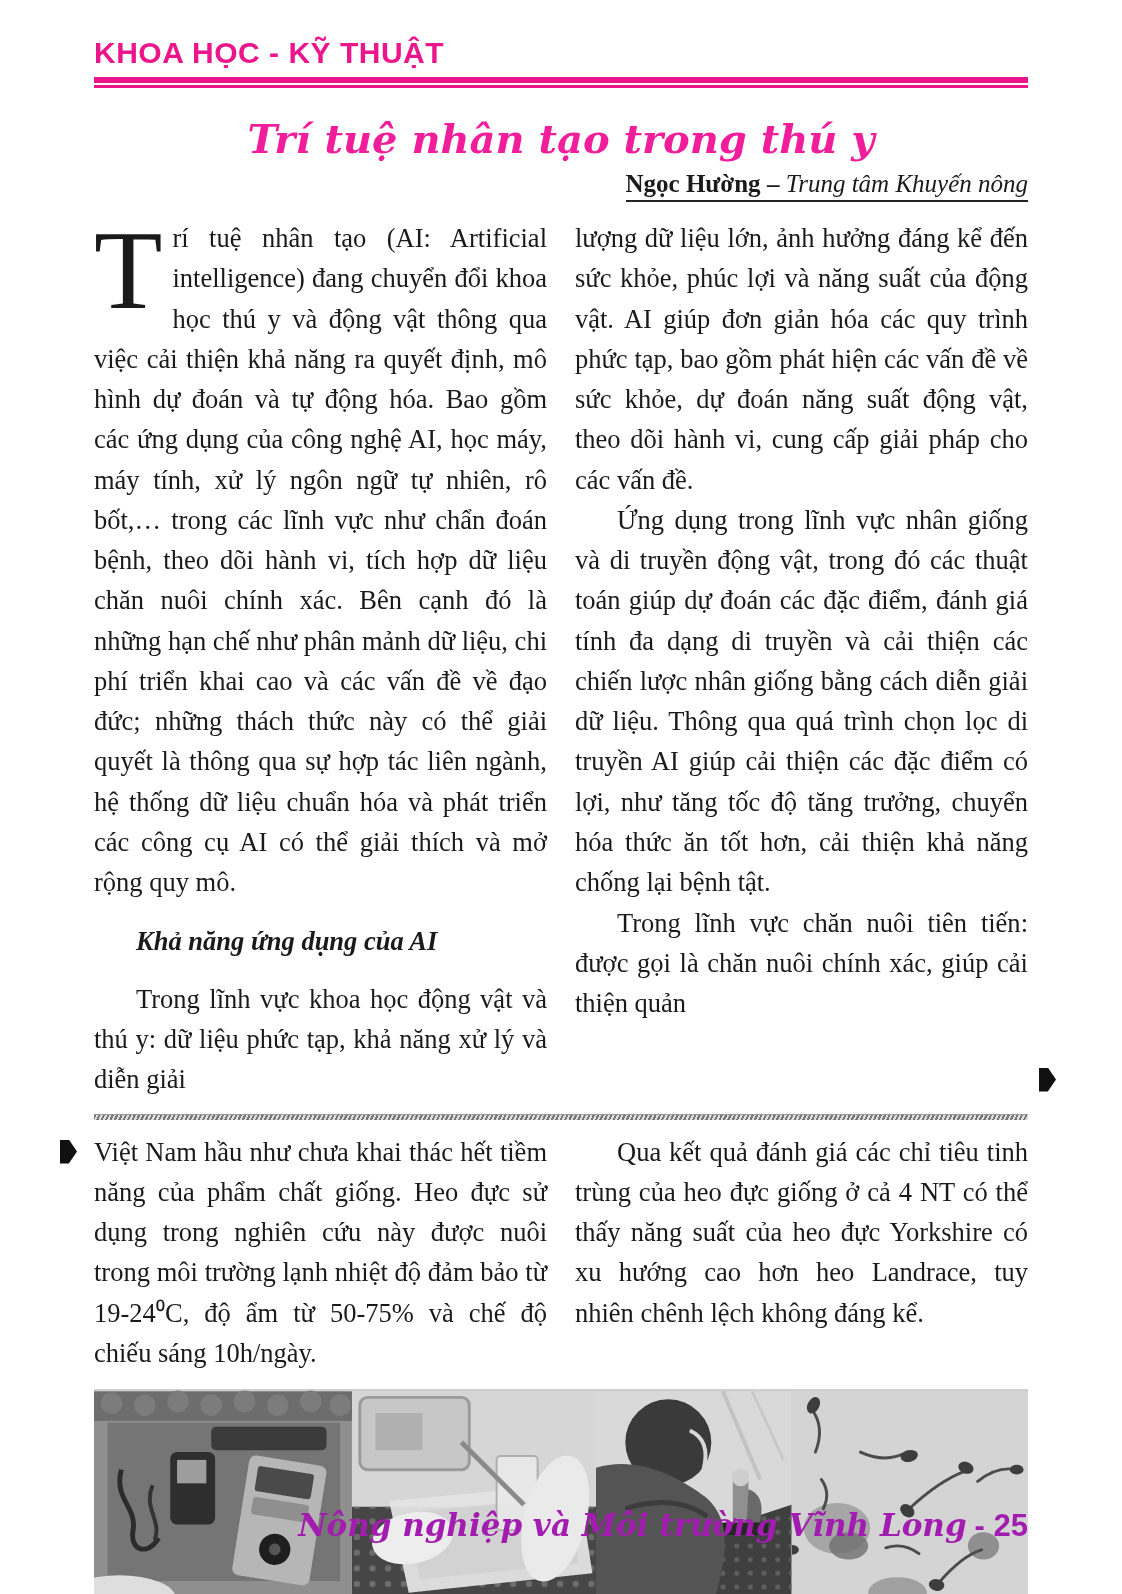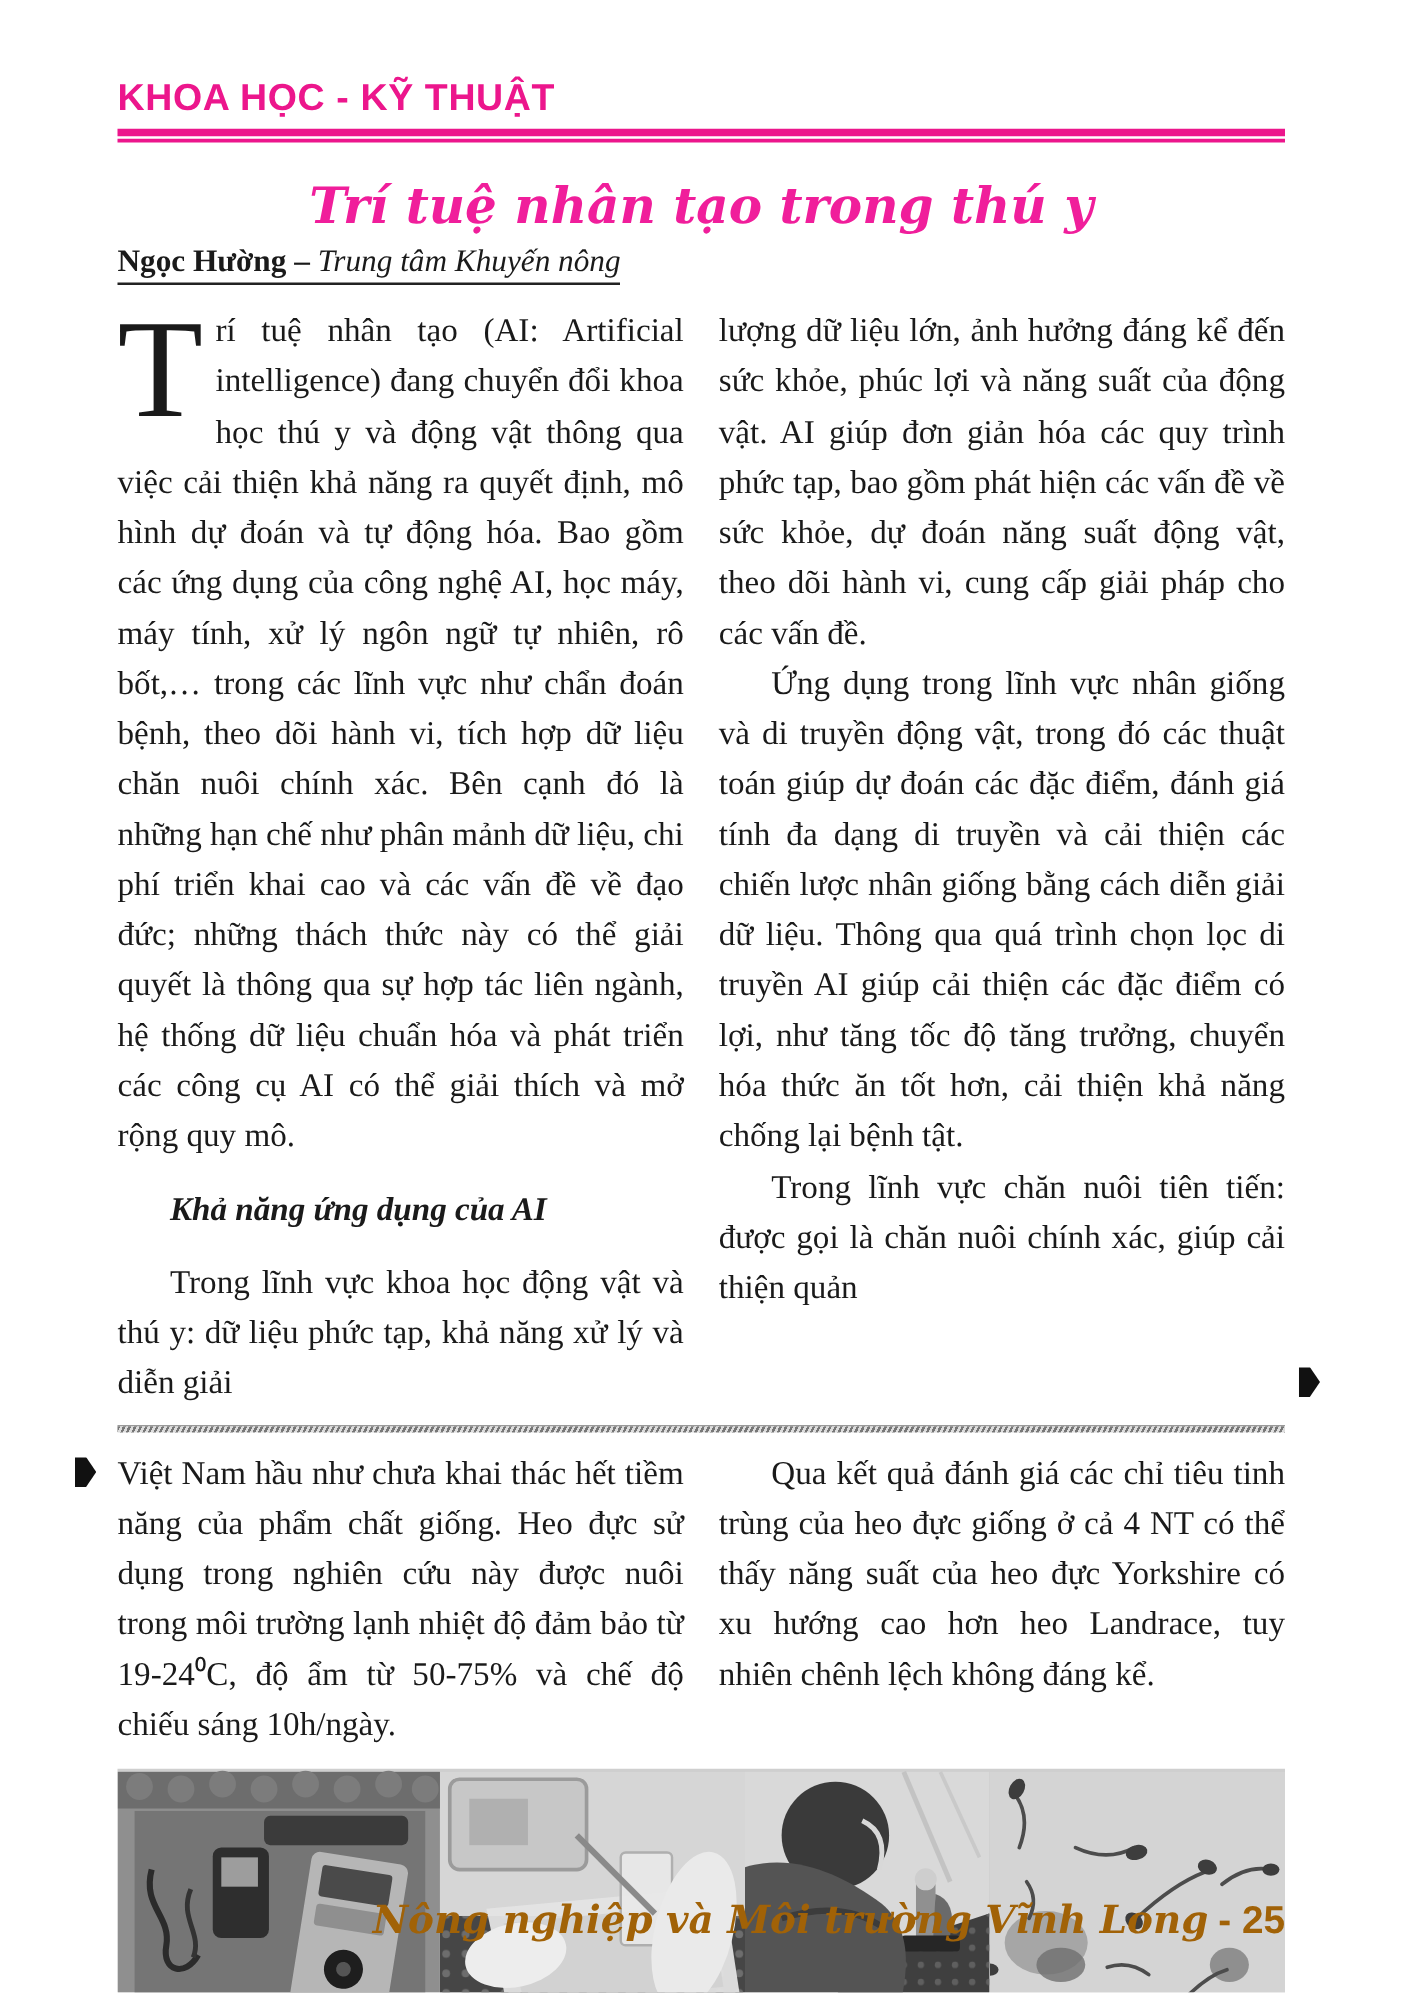--- a/index.html
+++ b/index.html
@@ -2,21 +2,21 @@
 <html lang="vi"><head>
 <meta charset="utf-8">
 <style>
   * { box-sizing: border-box; }
   html,body { margin:0; padding:0; background:#fff; }
   .page {
     position: relative;
     width: 1074px; height: 1594px;
     margin: 0 auto;
     background: #ffffff;
-    padding: 62px 70px 0 70px;
+    padding: 36px 70px 0 70px;
     overflow: hidden;
     font-family: "Liberation Serif", serif;
     color: #1a1a1a;
   }
   
   .kicker {
     font-family: "Liberation Sans", sans-serif;
     font-weight: 600;
     font-size: 30px;
     letter-spacing: .5px;
@@ -27,21 +27,21 @@
   .title {
     margin: 26px 0 6px 0;
     text-align: center;
     font-family: "DejaVu Serif", serif;
     font-style: italic;
     font-weight: bold;
     font-size: 40px;
     line-height: 1.25;
     color: #f01e9b;
   }
-  .byline { text-align: left; font-size: 25px; margin: 4px 0 20px 0; }
+  .byline { text-align: right; font-size: 25px; margin: 4px 0 20px 0; }
   .byline-inner { border-bottom: 2px solid #222; padding-bottom: 3px; }
   .byline-name { font-weight: bold; }
   .byline-org { font-style: italic; }
 
   
   .cols { display: flex; gap: 28px; text-align: justify; position: relative; }
   .col { flex: 1 1 0; min-width: 0; }
   p { margin: 0; font-size: 26.5px; line-height: 1.52; }
   .indent { text-indent: 42px; }
   .subhead { font-weight: bold; font-style: italic; text-indent: 42px; margin: 18px 0; }
@@ -79,21 +79,21 @@
   figcaption {
     font-family: "Liberation Serif", serif;
     font-style: italic;
     font-size: 22.5px;
     line-height: 1.55;
     text-align: center;
     margin-top: 9px;
   }
 
   
-  .footer { position: absolute; right: 70px; bottom: 40px; color: #a16207; font-size: 31px; white-space: nowrap; }
+  .footer { position: absolute; right: 70px; bottom: 50px; color: #a21caf; font-size: 31px; white-space: nowrap; }
   .footer-script { font-family: "DejaVu Serif", serif; font-style: italic; font-weight: bold; }
   .footer-page  { font-family: "Liberation Sans", sans-serif; font-weight: bold; margin-left: 8px; }
 </style>
 </head>
 <body>
 
 <div class="page">
 
   <div class="kicker">KHOA HỌC - KỸ THUẬT</div>
   <div class="kicker-rule"></div>

